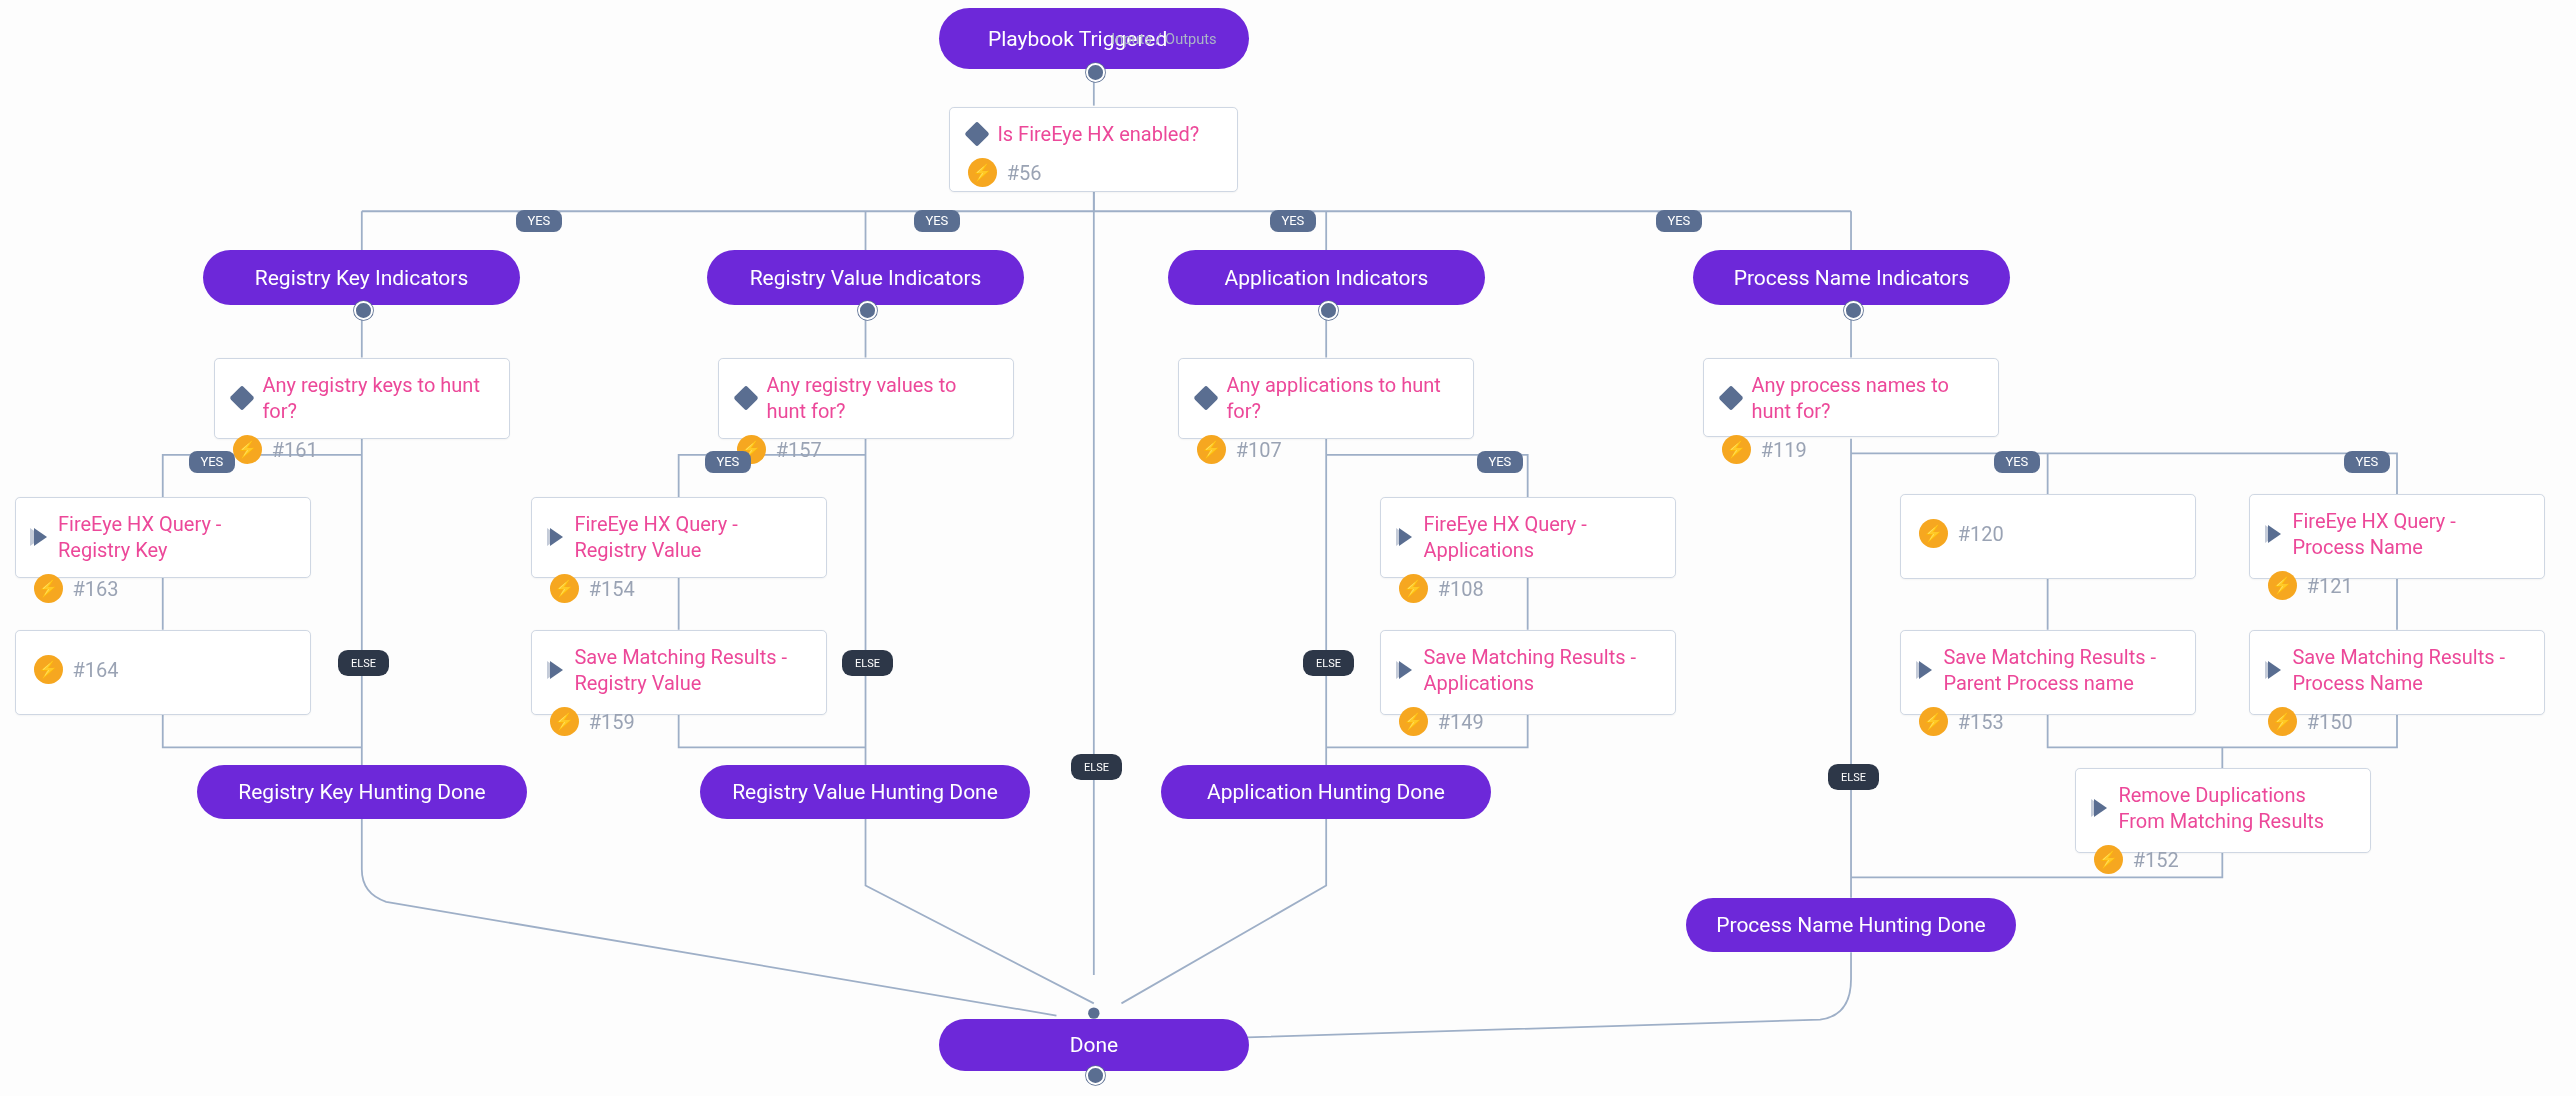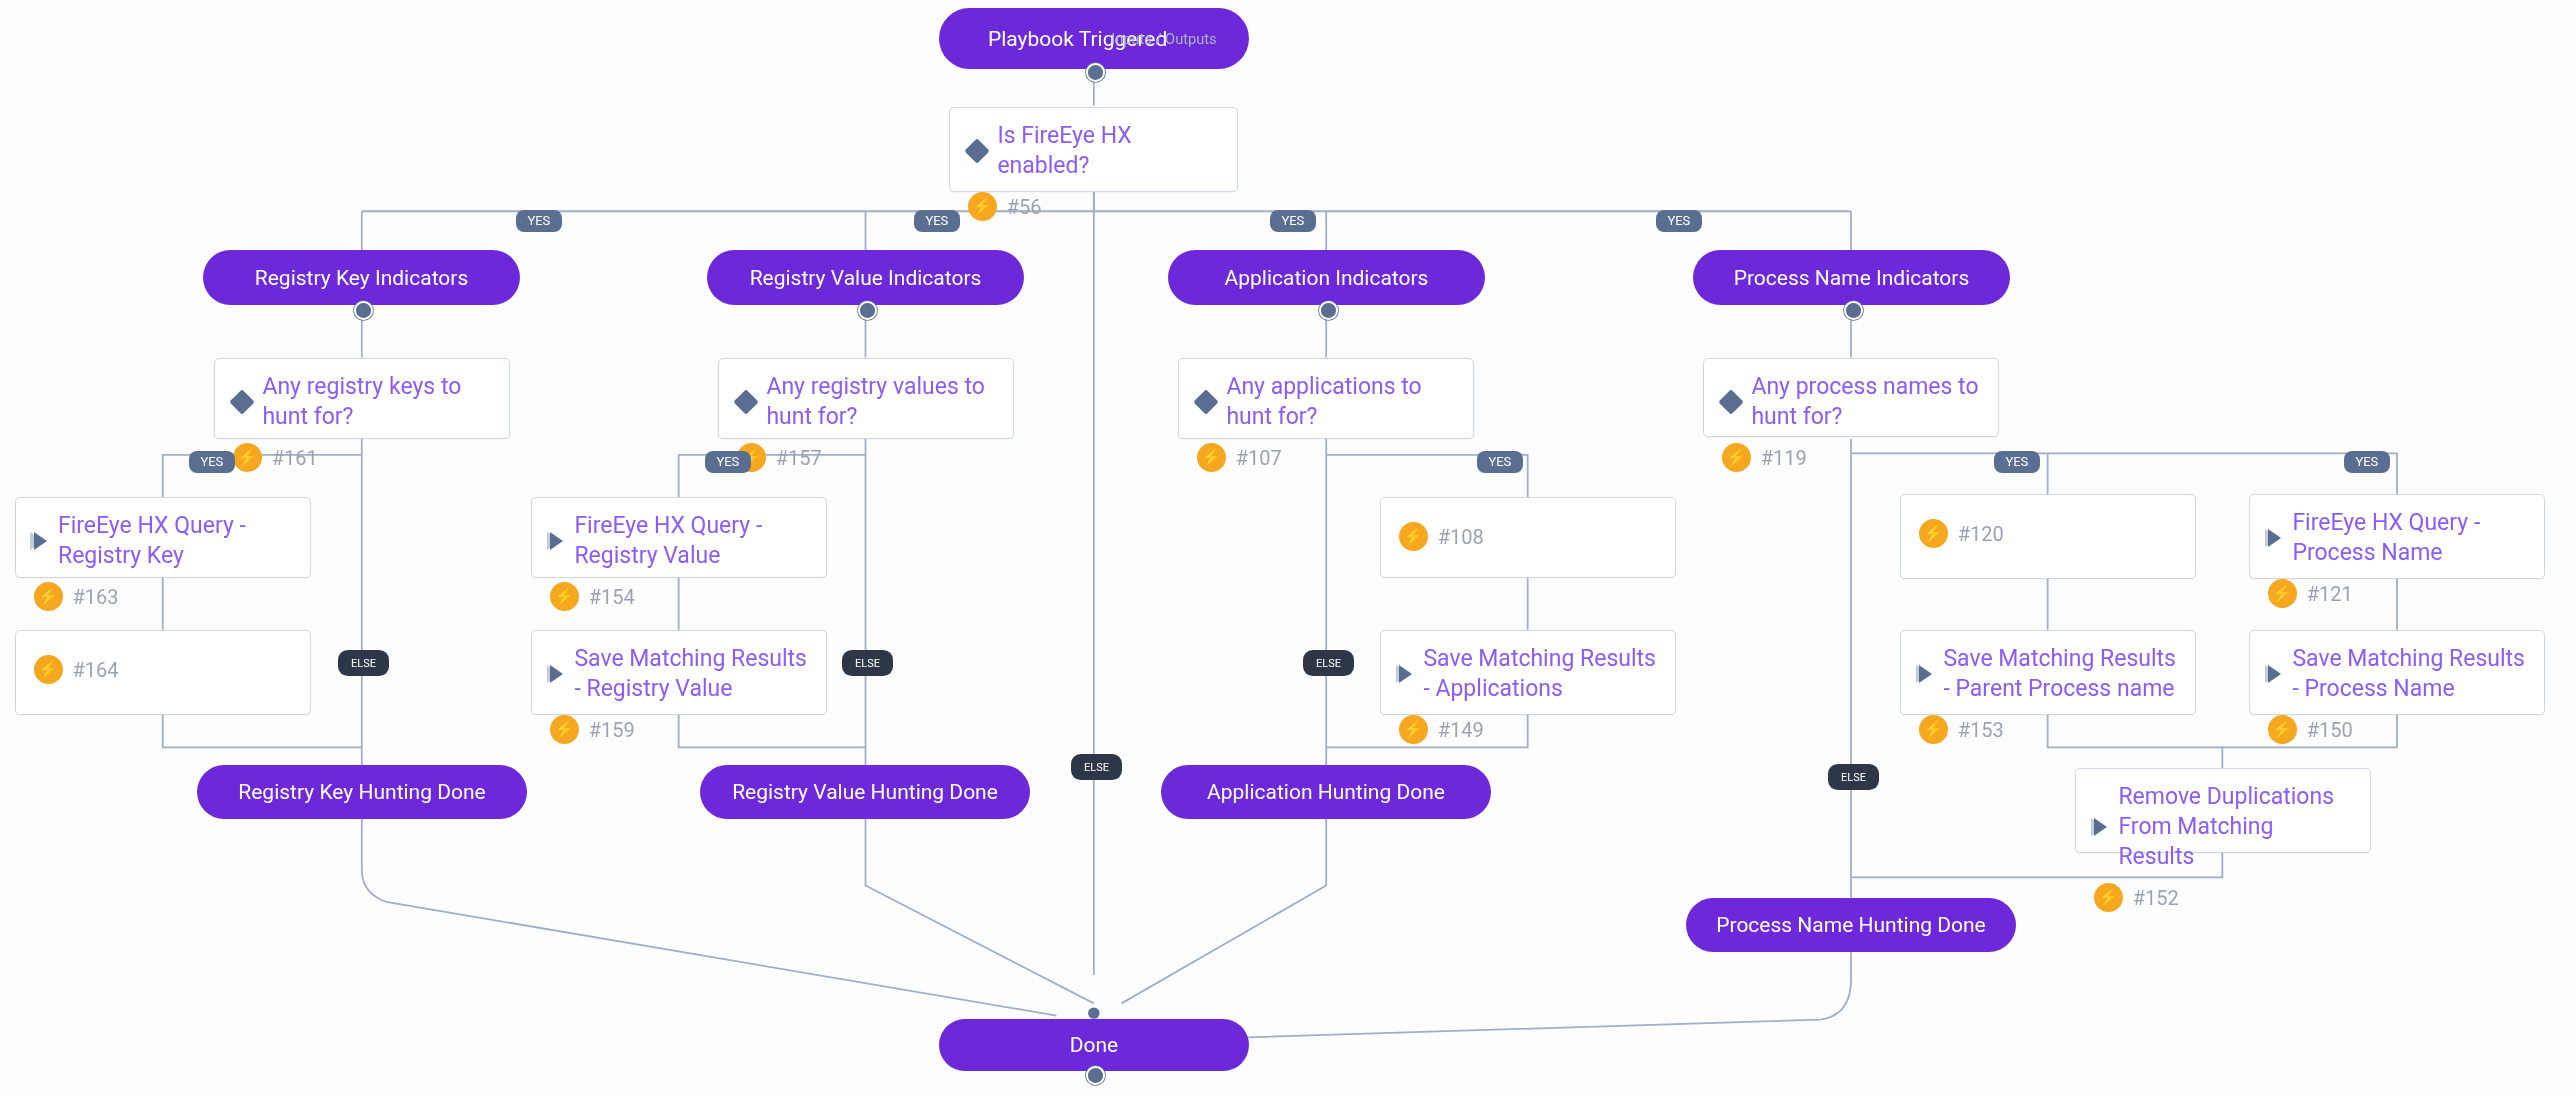--- a/index.html
+++ b/index.html
@@ -48,22 +48,22 @@
     box-shadow: 0 0.8px 1.6px rgba(0,0,0,0.04);
     box-sizing: border-box;
     padding: 13px 18px 8.1px 18px;
   }
   .card .row {
     display: flex;
     align-items: center;
     gap: 11.4px;
   }
   .card .title {
-    font-size: 23px;
-    color: #8b5cf6;
+    font-size: 20px;
+    color: #ec4899;
     line-height: 1.3;
   }
   .diamond {
     width: 18px;
     height: 18px;
     background: #5a6e91;
     transform: rotate(45deg);
     flex: 0 0 18px;
     border-radius: 2.4px;
   }
@@ -275,20 +275,24 @@
     </div>
   <div class="bottom">
       <span class="bolt-badge"></span>
     <span class="id2">#107</span>
     </div>
 </div>
 <div class="branch" style="left:1477px; top:451px;">YES</div>
 <div class="branch else" style="left:1303px; top:650px;">ELSE</div>
 
 <div class="card task" style="left:1380px; top:497px; width:296px; height:81px;">
+  <div class="row">
+      <span class="chev"></span>
+    <span class="title">FireEye HX Query - Applications</span>
+    </div>
   <div class="bottom">
       <span class="bolt-badge"></span>
     <span class="id2">#108</span>
     </div>
 </div>
 
 <div class="card task" style="left:1380px; top:630px; width:296px; height:85px;">
   <div class="row">
       <span class="chev"></span>
     <span class="title">Save Matching Results - Applications</span>

